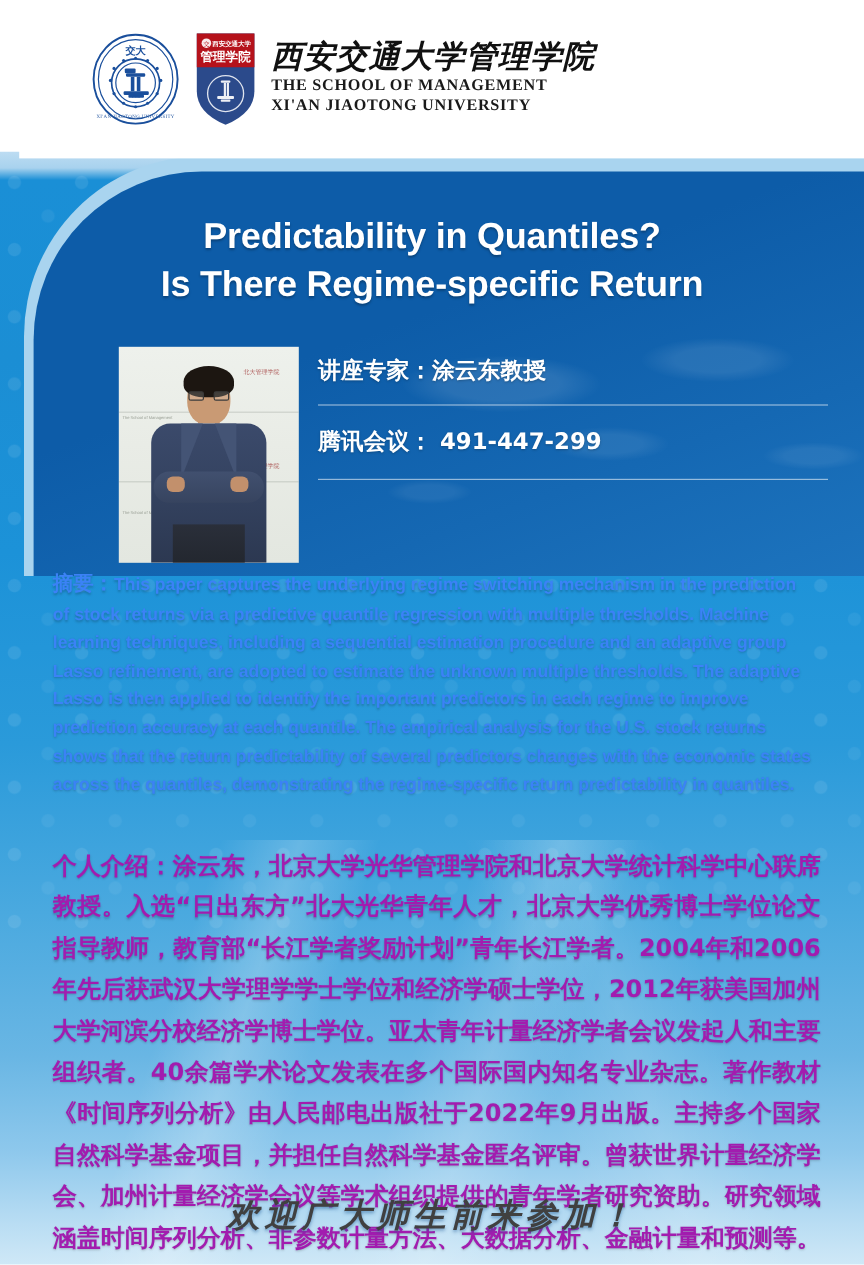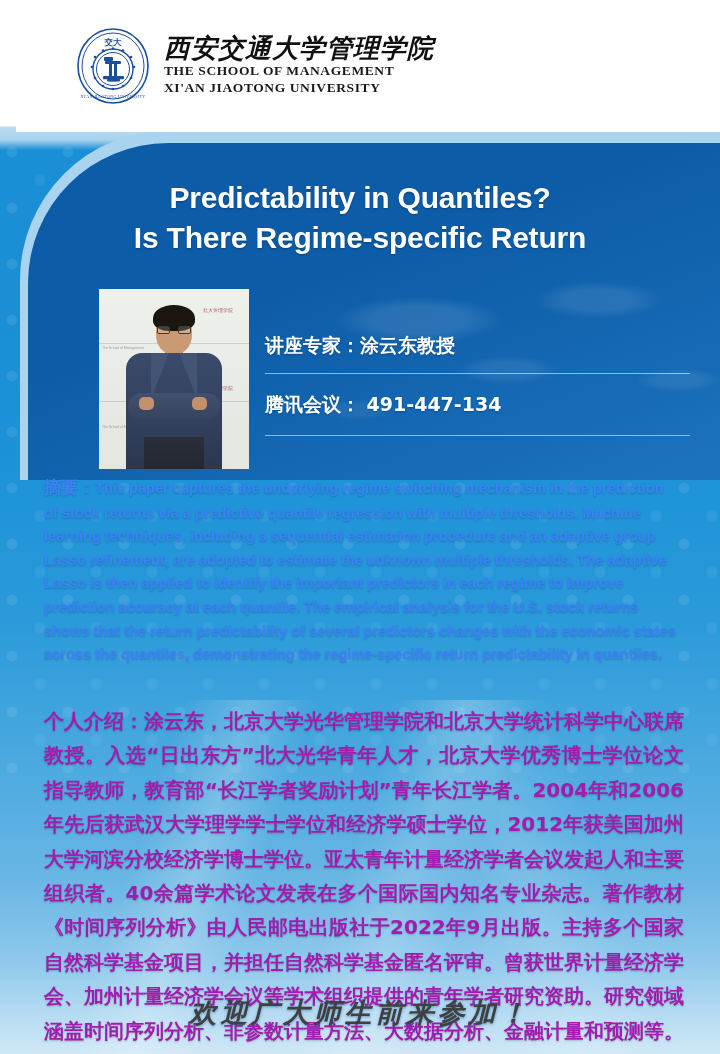--- a/index.html
+++ b/index.html
@@ -308,21 +308,20 @@
   }
 
   
   .info {
     position: absolute;
     left: 265px;
     top: 295px;
     width: 430px;
     z-index: 14;
     color: #ffffff;
-    margin-top: 36px;
   }
   .info-line {
     font-family: "DejaVu Sans", sans-serif;
     font-size: 19px;
     font-weight: 700;
     line-height: 1.5;
     text-shadow: 0 1px 2px rgba(0,0,0,0.25);
     white-space: nowrap;
   }
   .info-rule {
@@ -429,20 +428,38 @@
             <circle cx="18" cy="40" r="1.3"></circle>
           <circle cx="21" cy="30" r="1.3"></circle>
             <circle cx="29" cy="23.5" r="1.3"></circle>
         </g>
         <text x="39" y="18" text-anchor="middle" font-family="DejaVu Sans, sans-serif" font-size="8.5" font-weight="700" fill="#1a4f9c">交大</text>
         <text x="39" y="71" text-anchor="middle" font-family="Liberation Serif, serif" font-size="4.1" fill="#1a4f9c" letter-spacing="0.3">XI'AN JIAOTONG UNIVERSITY</text>
         <text x="39" y="55" text-anchor="middle" font-family="Liberation Serif, serif" font-size="3.6" fill="#1a4f9c">1896</text>
       </svg>
     </div>
 
+    <div class="logo-shield">
+      <svg width="52" height="80" viewBox="0 0 52 80">
+        <path d="M2 2 H50 V50 Q50 68 26 78 Q2 68 2 50 Z" fill="#2b4a8b"></path>
+        <path d="M2 2 H50 V30 H2 Z" fill="#b5121b"></path>
+        <circle cx="10" cy="10" r="4" fill="#ffffff" opacity="0.92"></circle>
+        <text x="10" y="12.4" text-anchor="middle" font-family="DejaVu Sans, sans-serif" font-size="5" fill="#b5121b">交</text>
+        <text x="31" y="12.5" text-anchor="middle" font-family="DejaVu Sans, sans-serif" font-size="5.4" font-weight="700" fill="#ffffff">西安交通大学</text>
+        <text x="26" y="25" text-anchor="middle" font-family="DejaVu Sans, sans-serif" font-size="10.5" font-weight="700" fill="#ffffff">管理学院</text>
+        <circle cx="26" cy="52" r="15" fill="none" stroke="#ffffff" stroke-width="1.1" opacity="0.85"></circle>
+        <g fill="#ffffff" opacity="0.92">
+          <rect x="22" y="41" width="8" height="2" rx="0.8"></rect>
+          <rect x="24.5" y="43" width="1.8" height="11"></rect>
+          <rect x="27" y="43" width="1.8" height="11"></rect>
+          <rect x="19" y="54" width="14" height="2.4" rx="0.8"></rect>
+          <rect x="22" y="57" width="8" height="1.8" rx="0.6"></rect>
+        </g>
+      </svg>
+    </div>
 
     <div class="logo-wordmark">
       <div class="wm-cn">西安交通大学管理学院</div>
       <div class="wm-en1">THE SCHOOL OF MANAGEMENT</div>
       <div class="wm-en2">XI'AN  JIAOTONG  UNIVERSITY</div>
     </div>
   </div>
 
   <div class="panel-outline"></div>
   <div class="panel"></div>
@@ -472,21 +489,21 @@
     <div class="ph-lapel-r"></div>
     <div class="ph-arms"></div>
     <div class="ph-hand l"></div>
     <div class="ph-hand r"></div>
     <div class="ph-pants"></div>
   </div>
 
   <div class="info">
     <div class="info-line">讲座专家：涂云东教授</div>
     <div class="info-rule"></div>
-    <div class="info-line gap">腾讯会议： 491-447-134</div>
+    <div class="info-line gap">腾讯会议： 491-447-299</div>
     <div class="info-rule bottom"></div>
   </div>
 
   <div class="abstract">
     <span class="lbl">摘要：</span><span>This paper captures the underlying regime switching mechanism in the prediction of stock returns via a predictive quantile regression with multiple thresholds. Machine learning techniques, including a sequential estimation procedure and an adaptive group Lasso refinement, are adopted to estimate the unknown multiple thresholds. The adaptive Lasso is then applied to identify the important predictors in each regime to improve prediction accuracy at each quantile. The empirical analysis for the U.S. stock returns shows that the return predictability of several predictors changes with the economic states across the quantiles, demonstrating the regime-specific return predictability in quantiles.</span>
   </div>
 
   <div class="bio">个人介绍：涂云东，北京大学光华管理学院和北京大学统计科学中心联席教授。入选“日出东方”北大光华青年人才，北京大学优秀博士学位论文指导教师，教育部“长江学者奖励计划”青年长江学者。2004年和2006年先后获武汉大学理学学士学位和经济学硕士学位，2012年获美国加州大学河滨分校经济学博士学位。亚太青年计量经济学者会议发起人和主要组织者。40余篇学术论文发表在多个国际国内知名专业杂志。著作教材《时间序列分析》由人民邮电出版社于2022年9月出版。主持多个国家自然科学基金项目，并担任自然科学基金匿名评审。曾获世界计量经济学会、加州计量经济学会议等学术组织提供的青年学者研究资助。研究领域涵盖时间序列分析、非参数计量方法、大数据分析、金融计量和预测等。</div>
 
   <div class="footer">欢迎广大师生前来参加！</div>

